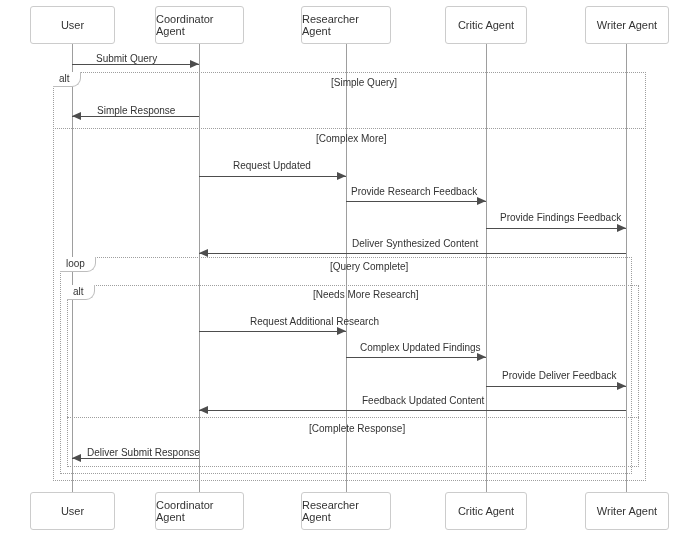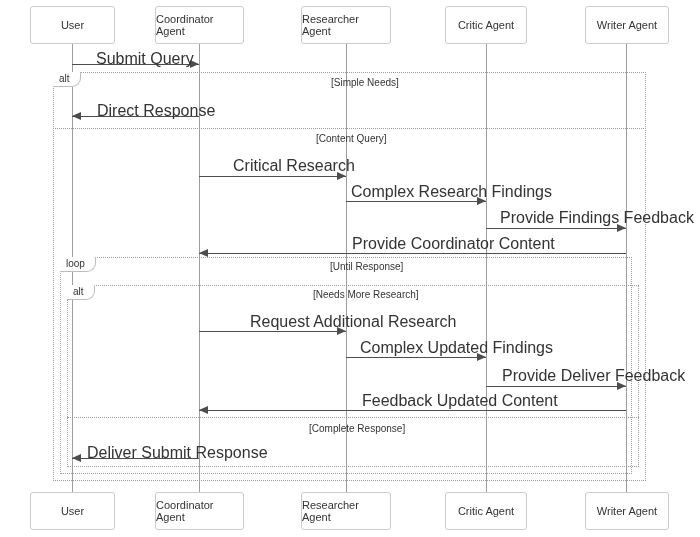--- a/index.html
+++ b/index.html
@@ -88,21 +88,21 @@
     width: 0;
     height: 0;
     border-top: 4.5px solid transparent;
     border-bottom: 4.5px solid transparent;
     z-index: 4;
   }
   .msg-arrow.right { border-left: 9px solid #4d4d4d; }
   .msg-arrow.left  { border-right: 9px solid #4d4d4d; }
   .msg-label {
     position: absolute;
-    font-size: 16px;
+    font-size: 10px;
     color: #333333;
     white-space: nowrap;
     z-index: 5;
     line-height: 12px;
   }
 </style>
 </head>
 <body>
 
 <div id="diagram">
@@ -110,50 +110,50 @@
       <div class="lifeline" style="left: 72px; top: 44px; height: 448px;"></div>
       <div class="lifeline" style="left: 199px; top: 44px; height: 448px;"></div>
       <div class="lifeline" style="left: 346px; top: 44px; height: 448px;"></div>
       <div class="lifeline" style="left: 486px; top: 44px; height: 448px;"></div>
       <div class="lifeline" style="left: 626px; top: 44px; height: 448px;"></div>
     </div>
   <div id="layer-fragments">
       <div class="fragment" style="left: 53px; top: 72px; width: 593px; height: 409px;"></div>
       <div class="frag-label" style="left: 53px; top: 72px;">alt</div>
       <div class="frag-divider" style="left: 53px; top: 128px; width: 593px;"></div>
-      <div class="guard" style="left: 331px; top: 77px;">[Simple Needs]</div>
-      <div class="guard" style="left: 316px; top: 133px;">[Content Query]</div>
+      <div class="guard" style="left: 331px; top: 77px;">[Simple Query]</div>
+      <div class="guard" style="left: 316px; top: 133px;">[Complex More]</div>
       <div class="fragment" style="left: 60px; top: 257px; width: 572px; height: 217px;"></div>
       <div class="frag-label" style="left: 60px; top: 257px;">loop</div>
-      <div class="guard" style="left: 330px; top: 261px;">[Until Response]</div>
+      <div class="guard" style="left: 330px; top: 261px;">[Query Complete]</div>
       <div class="fragment" style="left: 67px; top: 285px; width: 572px; height: 182px;"></div>
       <div class="frag-label" style="left: 67px; top: 285px;">alt</div>
       <div class="frag-divider" style="left: 67px; top: 417px; width: 572px;"></div>
       <div class="guard" style="left: 313px; top: 289px;">[Needs More Research]</div>
       <div class="guard" style="left: 309px; top: 423px; text-align: right;">[Complete Response]</div>
     </div>
   <div id="layer-messages">
       <div class="msg-line" style="left: 72px; top: 64px; width: 127px;"></div>
       <div class="msg-arrow right" style="top: 60px; left: 190px;"></div>
       <div class="msg-label" style="left: 96px; top: 53px;">Submit Query</div>
       <div class="msg-line" style="left: 72px; top: 116px; width: 127px;"></div>
       <div class="msg-arrow left" style="top: 112px; left: 72px;"></div>
-      <div class="msg-label" style="left: 97px; top: 105px;">Direct Response</div>
+      <div class="msg-label" style="left: 97px; top: 105px;">Simple Response</div>
       <div class="msg-line" style="left: 199px; top: 176px; width: 147px;"></div>
       <div class="msg-arrow right" style="top: 172px; left: 337px;"></div>
-      <div class="msg-label" style="left: 233px; top: 160px;">Critical Research</div>
+      <div class="msg-label" style="left: 233px; top: 160px;">Request Updated</div>
       <div class="msg-line" style="left: 346px; top: 201px; width: 140px;"></div>
       <div class="msg-arrow right" style="top: 197px; left: 477px;"></div>
-      <div class="msg-label" style="left: 351px; top: 186px;">Complex Research Findings</div>
+      <div class="msg-label" style="left: 351px; top: 186px;">Provide Research Feedback</div>
       <div class="msg-line" style="left: 486px; top: 228px; width: 140px;"></div>
       <div class="msg-arrow right" style="top: 224px; left: 617px;"></div>
       <div class="msg-label" style="left: 500px; top: 212px;">Provide Findings Feedback</div>
       <div class="msg-line" style="left: 199px; top: 253px; width: 427px;"></div>
       <div class="msg-arrow left" style="top: 249px; left: 199px;"></div>
-      <div class="msg-label" style="left: 352px; top: 238px;">Provide Coordinator Content</div>
+      <div class="msg-label" style="left: 352px; top: 238px;">Deliver Synthesized Content</div>
       <div class="msg-line" style="left: 199px; top: 331px; width: 147px;"></div>
       <div class="msg-arrow right" style="top: 327px; left: 337px;"></div>
       <div class="msg-label" style="left: 212px; top: 316px; padding-left: 38px;">Request Additional Research</div>
       <div class="msg-line" style="left: 346px; top: 357px; width: 140px;"></div>
       <div class="msg-arrow right" style="top: 353px; left: 477px;"></div>
       <div class="msg-label" style="left: 360px; top: 342px;">Complex Updated Findings</div>
       <div class="msg-line" style="left: 486px; top: 386px; width: 140px;"></div>
       <div class="msg-arrow right" style="top: 382px; left: 617px;"></div>
       <div class="msg-label" style="left: 502px; top: 370px;">Provide Deliver Feedback</div>
       <div class="msg-line" style="left: 199px; top: 410px; width: 427px;"></div>

